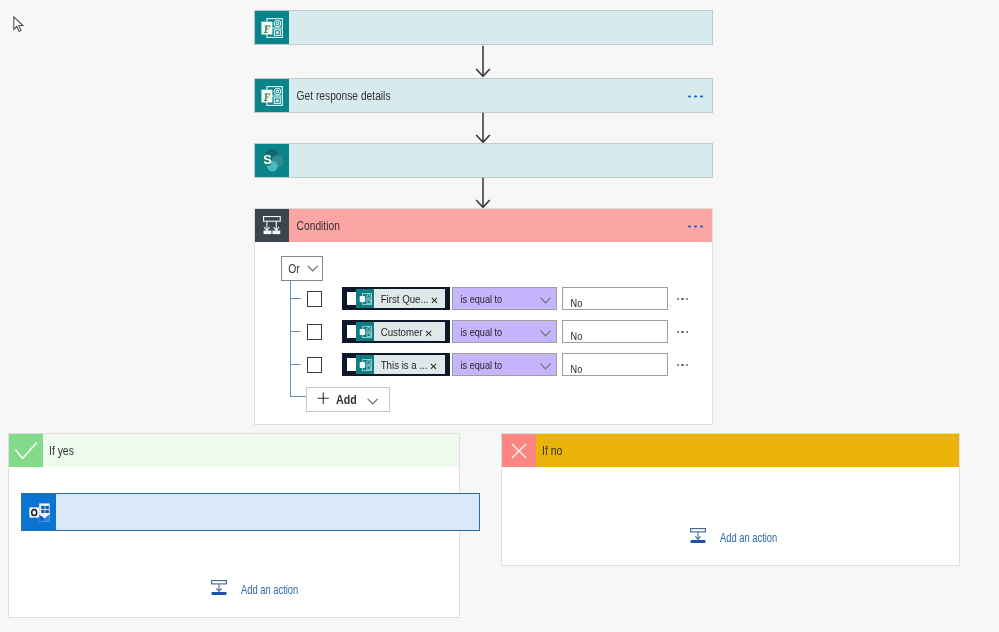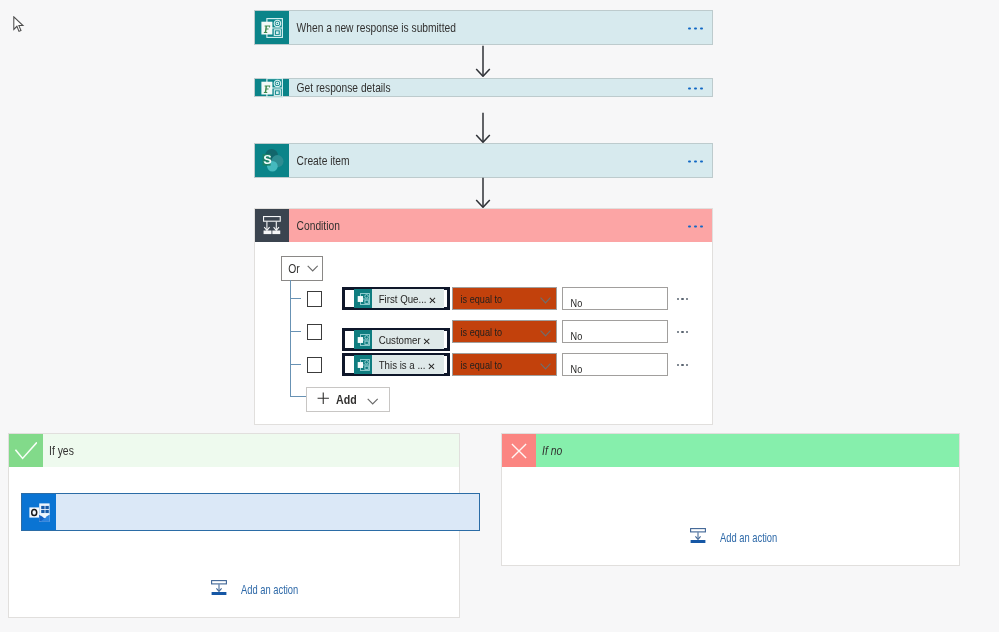--- a/index.html
+++ b/index.html
@@ -29,28 +29,28 @@
   #condition-header .card-icon{width:33.5px;flex:0 0 33.5px;background:#3b444f;display:flex;align-items:center;justify-content:center;}
   #condition-header .card-body{flex:1;display:flex;align-items:center;position:relative;}
 
   .or-btn{position:absolute;left:26px;top:47px;width:42px;height:25px;border:1px solid #8a8886;background:#fff;
       display:flex;align-items:center;box-sizing:border-box;}
   .or-btn .lbl{font-size:12.6px;color:#323130;padding-left:7.5px;display:inline-block;transform:scaleX(0.82) translateZ(0);transform-origin:left center;}
   .or-btn .chev{margin-left:3px;display:flex;align-items:center;}
 
   .cond-line{position:absolute;background:#6892b4;}
   .cbox{position:absolute;width:15.5px;height:15.8px;border:1.2px solid #3c3c3c;background:#fff;box-sizing:border-box;}
-  .token-field{position:absolute;left:86.5px;width:108px;height:23px;border:3px solid #0f172a;background:#fff;box-sizing:border-box;
+  .token-field{position:absolute;left:86.5px;width:108px;height:23px;border:5px solid #0f172a;background:#fff;box-sizing:border-box;
       display:flex;align-items:center;padding-left:9.5px;}
   .token{height:18.5px;display:flex;align-items:center;background:#dfe9e9;width:90px;position:relative;}
   .token .tk-icon{width:18px;height:18.5px;flex:0 0 18px;background:#0f7d80;display:flex;align-items:center;justify-content:center;}
   .token .tk-label{font-size:11.8px;color:#201f1e;padding-left:8.2px;white-space:nowrap;display:inline-block;transform:scaleX(0.82) translateZ(0);transform-origin:left center;}
   .token .tk-x{position:absolute;top:7px;font-size:10px;color:#201f1e;line-height:1;font-family:'Liberation Sans',sans-serif;transform:translateZ(0);}
 
-  .sel-field{position:absolute;left:197px;width:105px;height:23px;border:1px solid #a19f9d;background:#c2410c;box-sizing:border-box;
+  .sel-field{position:absolute;left:197px;width:105px;height:23px;border:1px solid #a19f9d;background:#c4b5fd;box-sizing:border-box;
       display:flex;align-items:center;}
   .sel-field .lbl{font-size:11.4px;color:#201f1e;padding-left:9.5px;display:inline-block;transform:scaleX(0.8) translateZ(0);transform-origin:left center;white-space:nowrap;}
   .sel-field .chev{position:absolute;right:5px;top:50%;transform:translateY(-50%);}
 
   .val-field{position:absolute;left:307px;width:106px;height:23px;border:1px solid #a19f9d;background:#fff;box-sizing:border-box;
       display:flex;align-items:flex-end;}
   .val-field .lbl{font-size:11.4px;color:#201f1e;padding-left:9.5px;display:inline-block;transform:scaleX(0.8) translateZ(0);transform-origin:left center;white-space:nowrap;}
 
   .row-dots{position:absolute;display:flex;gap:2.1px;align-items:center;}
   .row-dots i{width:2.6px;height:2.6px;border-radius:50%;background:#5a6470;display:block;}
@@ -96,31 +96,23 @@
           <line x1="5.9" y1="10.0" x2="21.4" y2="10.0"></line>
           <circle cx="16.4" cy="5.4" r="3.2"></circle>
           <circle cx="16.4" cy="5.4" r="1.35"></circle>
           <rect x="13.3" y="11.8" width="6.0" height="5.6"></rect>
         </g>
         <rect x="14.9" y="13.3" width="2.8" height="2.7" fill="#d7f0f0"></rect>
         <rect x="0.4" y="3.7" width="11.0" height="12.8" fill="#f2f9f7"></rect>
         <path d="M2.9 13.9 L3.8 13.9 L4.5 8.6 L3.6 8.6 L3.7 7.6 L9.2 7.6 L9.0 9.5 L8.2 9.5 L8.25 8.6 L6.0 8.6 L5.72 10.6 L7.6 10.6 L7.5 11.6 L5.6 11.6 L5.25 13.9 L6.3 13.9 L6.2 14.9 L2.8 14.9 Z" fill="#3f8a4e"></path>
       </svg>
     </div>
-    <div class="card-body">
-      <span class="card-title">When a new response is submitted</span>
-      <span class="ellipsis">
-          <i></i>
-          <i></i>
-          <i></i>
-        </span>
-    </div>
-  </div>
-
-  <div class="card teal-card" id="card1" style="left:254px;top:78px;width:459px;height:19px;">
+  </div>
+
+  <div class="card teal-card" id="card1" style="left:254px;top:78px;width:459px;height:35px;">
     <div class="card-icon">
       <svg width="22" height="20" viewBox="0 0 22 20" style="transform:translateZ(0)">
         <g stroke="#d7f0f0" fill="none" stroke-width="1.15">
           <rect x="5.9" y="0.6" width="15.5" height="18.8"></rect>
           <line x1="5.9" y1="10.0" x2="21.4" y2="10.0"></line>
           <circle cx="16.4" cy="5.4" r="3.2"></circle>
           <circle cx="16.4" cy="5.4" r="1.35"></circle>
           <rect x="13.3" y="11.8" width="6.0" height="5.6"></rect>
         </g>
         <rect x="14.9" y="13.3" width="2.8" height="2.7" fill="#d7f0f0"></rect>
@@ -140,28 +132,20 @@
 
   <div class="card teal-card" id="card2" style="left:254px;top:143px;width:459px;height:35px;">
     <div class="card-icon">
       <svg width="24" height="26" viewBox="0 0 24 26" style="transform:translateZ(0)">
         <circle cx="11.6" cy="7.2" r="6.3" fill="#12666c"></circle>
         <circle cx="17.4" cy="13.2" r="6.1" fill="#2d8d92"></circle>
         <circle cx="12.4" cy="18.2" r="5.3" fill="#45b9be"></circle>
         <rect x="2.6" y="6.0" width="8.0" height="11.6" fill="#1b8168"></rect>
         <text x="3.2" y="16.4" font-family="'Liberation Sans',sans-serif" font-size="12.8" font-weight="bold" fill="#f4fcfc">S</text>
       </svg>
-    </div>
-    <div class="card-body">
-      <span class="card-title">Create item</span>
-      <span class="ellipsis">
-          <i></i>
-          <i></i>
-          <i></i>
-        </span>
     </div>
   </div>
 
   <div class="arrow" style="left:475px;top:45px;height:32px;width:16px;">
     <svg width="16" height="32" viewBox="0 0 16 32">
         <path d="M8 0.7 V30.3" stroke="#2f3237" stroke-width="1.5" fill="none"></path>
         <path d="M1.2 24.0 L8 31.3 L14.8 24.0" stroke="#2f3237" stroke-width="1.5" fill="none"></path>
       </svg>
   </div>
   <div class="arrow" style="left:475px;top:112px;height:31px;width:16px;">
@@ -238,21 +222,21 @@
       <div class="val-field" style="top: 78px;">
         <span class="lbl">No</span>
       </div>
       <div class="row-dots" style="left: 421.5px; top: 88.7px;">
         <i></i>
         <i></i>
         <i></i>
       </div>
       <div class="cbox" style="left: 51.8px; top: 115.2px;"></div>
       <div class="cond-line" style="left: 35px; top: 122px; width: 11px; height: 1.4px;"></div>
-      <div class="token-field" style="top: 119px;">
+      <div class="token-field" style="top: 111px;">
         <span class="token">
           <span class="tk-icon">
             <svg width="13" height="12" viewBox="0 0 22 20">
               <g stroke="#9fd6d8" fill="none" stroke-width="1.5">
                 <rect x="5.9" y="0.8" width="15.2" height="18.4"></rect>
                 <line x1="5.9" y1="10.0" x2="21.1" y2="10.0"></line>
                 <circle cx="16.2" cy="5.4" r="2.9"></circle>
                 <rect x="13.4" y="12.0" width="5.8" height="5.4"></rect>
               </g>
               <rect x="1.2" y="5.0" width="9.0" height="10.0" fill="#f4fbfb"></rect>
@@ -327,21 +311,21 @@
             <path d="M0.9 8.3 L7.6 16.4 L21.4 0.9" stroke="#f7fff7" stroke-width="1.55" fill="none" stroke-linecap="square"></path>
           </svg>
       </div>
       <div class="blabel">
           <span>If yes</span>
         </div>
     </div>
   </div>
 
   <div class="branch" style="left:501px;top:433px;width:459px;height:133px;">
-    <div class="branch-header" style="background:#86efac;font-style:italic;">
+    <div class="branch-header" style="background:#eab308;">
       <div class="bicon" style="background:#fb8581;">
         <svg width="16" height="16" viewBox="0 0 16 16">
             <path d="M0.9 0.9 L15.1 15.1 M15.1 0.9 L0.9 15.1" stroke="#fff6f4" stroke-width="1.35" fill="none"></path>
           </svg>
       </div>
       <div class="blabel">
           <span>If no</span>
         </div>
     </div>
   </div>

